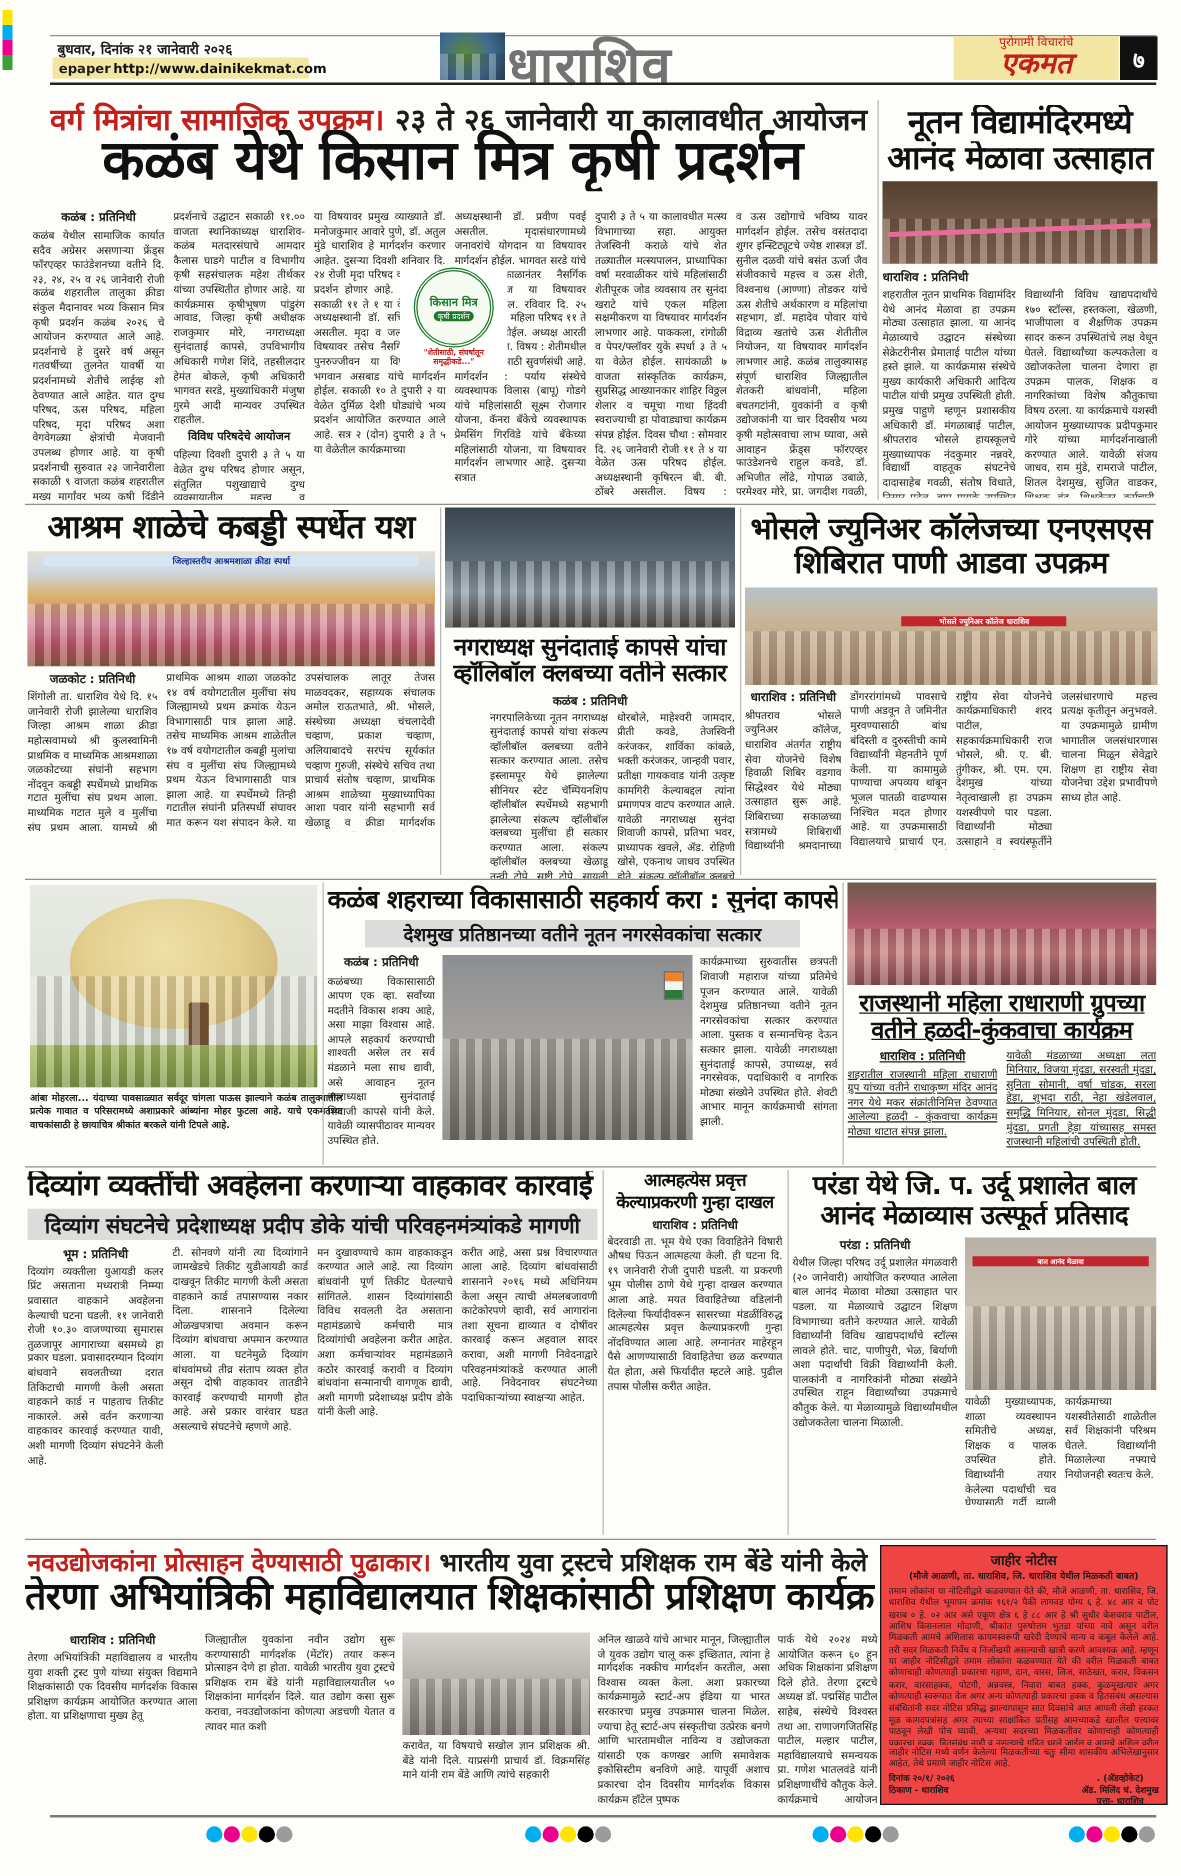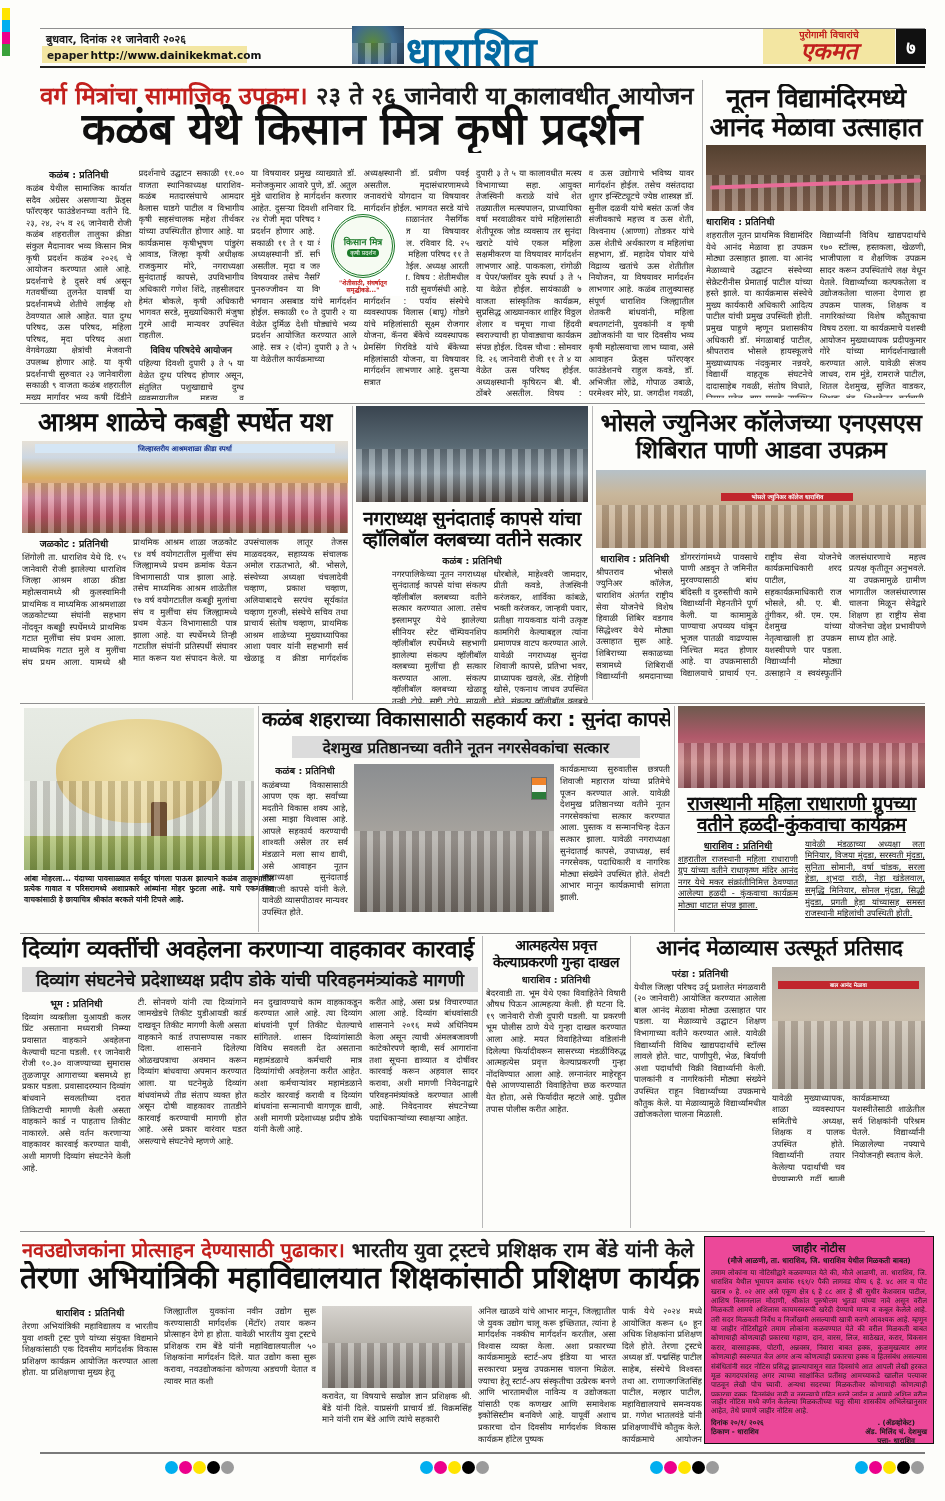--- a/index.html
+++ b/index.html
@@ -15,21 +15,21 @@
   .byline{font-weight:700;font-size:9.5px;text-align:center;margin-bottom:2px;}
   .cols{display:flex;gap:7px;}
   .col{font-size:8.4px;line-height:1.38;text-align:justify;overflow:hidden;flex:1;}
   .inner-subhead{font-weight:700;text-align:center;font-size:9px;margin:2px 0;}
   .subhead-box{background:#dcdcdc;font-weight:700;text-align:center;color:#161616;}
   .photo{position:relative;overflow:hidden;}
   .photo::after{content:"";position:absolute;left:0;right:0;bottom:0;height:55%;
     background:repeating-linear-gradient(90deg,rgba(255,255,255,.26) 0 6px,rgba(40,28,28,.17) 6px 13px);}
   .photo .banner{position:absolute;left:4%;right:4%;text-align:center;font-weight:700;z-index:2;}
   .caption{font-size:7.6px;line-height:1.35;text-align:justify;font-weight:700;color:#222;}
-  .notice{border:1.5px solid #111;padding:5px 6px;font-size:7.1px;line-height:1.32;text-align:justify;background:#ec4899;}
+  .notice{border:1.5px solid #111;padding:5px 6px;font-size:7.1px;line-height:1.32;text-align:justify;background:#ef4444;}
   .notice .n-title{text-align:center;font-weight:700;font-size:11px;line-height:1.2;}
   .notice .n-sub{text-align:center;font-weight:700;font-size:7.4px;margin:1px 0 2px;}
   .dots{position:absolute;display:flex;gap:1px;}
   .dot{width:13px;height:13px;border-radius:50%;}
   .kisan-logo{position:absolute;z-index:3;background:#fff;text-align:center;padding:2px;}
   .kisan-circle{width:58px;height:58px;border-radius:50%;border:3px double #1c7a2a;margin:0 auto;
     display:flex;flex-direction:column;align-items:center;justify-content:center;background:#f6fbf2;}
   .kisan-circle .l1{color:#1c7a2a;font-weight:700;font-size:9px;}
   .kisan-circle .l2{background:#1c7a2a;color:#fff;font-size:6px;border-radius:4px;padding:0 3px;margin-top:1px;}
   .kisan-tag{color:#c2201d;font-size:6.2px;font-weight:700;line-height:1.2;margin-top:1px;}
@@ -55,23 +55,23 @@
   </div>
 
   <div class="rule-h" style="left:40px;top:28px;width:885px;"></div>
   <div class="abs" style="left:46px;top:31px;font-size:11px;font-weight:700;">बुधवार, दिनांक २१ जानेवारी २०२६</div>
   <div class="abs" style="left:42px;top:46px;width:200px;height:17px;background:#f3e6a2;display:flex;align-items:center;gap:1px;padding-left:5px;">
     <span style="font-size:10.5px;font-weight:700;">epaper</span>
     <span style="width:8px;height:8px;border-radius:50%;background:#c2201d;display:inline-block;"></span>
     <a style="font-size:10.5px;font-weight:700;color:#111;text-decoration:none;">http://www.dainikekmat.com</a>
   </div>
   <div class="abs photo" style="left:352px;top:26px;width:52px;height:38px;background:radial-gradient(circle at 40% 45%,#5b8a3c 0%,#3f6b8f 55%,#27415c 100%);"></div>
-  <div class="abs" style="left:406px;top:22px;width:230px;font-size:42px;font-weight:800;letter-spacing:1px;color:#0369a1;">धाराशिव</div>
+  <div class="abs" style="left:406px;top:22px;width:230px;font-size:42px;font-weight:800;letter-spacing:1px;color:#737373;">धाराशिव</div>
   <div class="abs" style="left:763px;top:29px;width:132px;height:35px;background:#f3e6a2;text-align:center;">
-    <div style="font-size:9.5px;font-weight:700;color:#c2201d;line-height:1.2;">पुरोगामी विचारांचे</div>
+    <div style="font-size:9.5px;font-weight:400;color:#c2201d;line-height:1.2;">पुरोगामी विचारांचे</div>
     <div style="font-size:23px;font-weight:800;color:#c2201d;line-height:1;font-style:italic;">एकमत</div>
   </div>
   <div class="abs" style="left:896px;top:29px;width:30px;height:35px;background:#111;color:#fff;display:flex;align-items:center;justify-content:center;font-size:18px;font-weight:700;">७</div>
   <div class="rule-h dark" style="left:40px;top:66px;width:885px;"></div>
 
   <div class="abs" style="left:40px;top:78px;width:660px;font-size:24px;font-weight:700;white-space:nowrap;overflow:hidden;">
     <span class="red">वर्ग मित्रांचा सामाजिक उपक्रम।</span>
     <span>२३ ते २६ जानेवारी या कालावधीत आयोजन</span>
   </div>
   <div class="abs headline" style="left:24px;top:104px;width:676px;font-size:44px;">कळंब येथे किसान मित्र कृषी प्रदर्शन</div>
@@ -225,20 +225,21 @@
 
   <div class="rule-v" style="left:482px;top:936px;height:292px;"></div>
   <div class="abs" style="left:486px;top:937px;width:140px;">
     <div class="headline wrap" style="font-size:14px;line-height:1.2;">आत्महत्येस प्रवृत्त केल्याप्रकरणी गुन्हा दाखल</div>
     <div class="byline" style="margin-top:2px;">धाराशिव : प्रतिनिधी</div>
     <div class="col" style="height:230px;">बेदरवाडी ता. भूम येथे एका विवाहितेने विषारी औषध पिऊन आत्महत्या केली. ही घटना दि. १९ जानेवारी रोजी दुपारी घडली. या प्रकरणी भूम पोलीस ठाणे येथे गुन्हा दाखल करण्यात आला आहे. मयत विवाहितेच्या वडिलांनी दिलेल्या फिर्यादीवरून सासरच्या मंडळींविरुद्ध आत्महत्येस प्रवृत्त केल्याप्रकरणी गुन्हा नोंदविण्यात आला आहे. लग्नानंतर माहेरहून पैसे आणण्यासाठी विवाहितेचा छळ करण्यात येत होता, असे फिर्यादीत म्हटले आहे. पुढील तपास पोलीस करीत आहेत.</div>
   </div>
 
   <div class="rule-v" style="left:630px;top:936px;height:292px;"></div>
   <div class="abs" style="left:634px;top:937px;width:291px;">
+    <div class="headline" style="font-size:21px;">परंडा येथे जि. प. उर्दू प्रशालेत बाल</div>
     <div class="headline" style="font-size:21px;">आनंद मेळाव्यास उत्स्फूर्त प्रतिसाद</div>
     <div style="display:flex;gap:6px;margin-top:6px;">
       <div class="col" style="width:132px;flex:none;height:216px;">
         <div class="byline">परंडा : प्रतिनिधी</div>
         <span>येथील जिल्हा परिषद उर्दू प्रशालेत मंगळवारी (२० जानेवारी) आयोजित करण्यात आलेला बाल आनंद मेळावा मोठ्या उत्साहात पार पडला. या मेळाव्याचे उद्घाटन शिक्षण विभागाच्या वतीने करण्यात आले. यावेळी विद्यार्थ्यांनी विविध खाद्यपदार्थांचे स्टॉल्स लावले होते. चाट, पाणीपुरी, भेळ, बिर्याणी अशा पदार्थांची विक्री विद्यार्थ्यांनी केली. पालकांनी व नागरिकांनी मोठ्या संख्येने उपस्थित राहून विद्यार्थ्यांच्या उपक्रमाचे कौतुक केले. या मेळाव्यामुळे विद्यार्थ्यांमधील उद्योजकतेला चालना मिळाली.</span>
       </div>
       <div style="width:153px;flex:none;">
         <div class="photo" style="width:153px;height:122px;background:linear-gradient(180deg,#b7b0a6 0%,#cabfae 42%,#9e9486 100%);">
           <div class="banner" style="top:12%;background:#c1272d;color:#fff;font-size:5.5px;">बाल आनंद मेळावा</div>
         </div>

